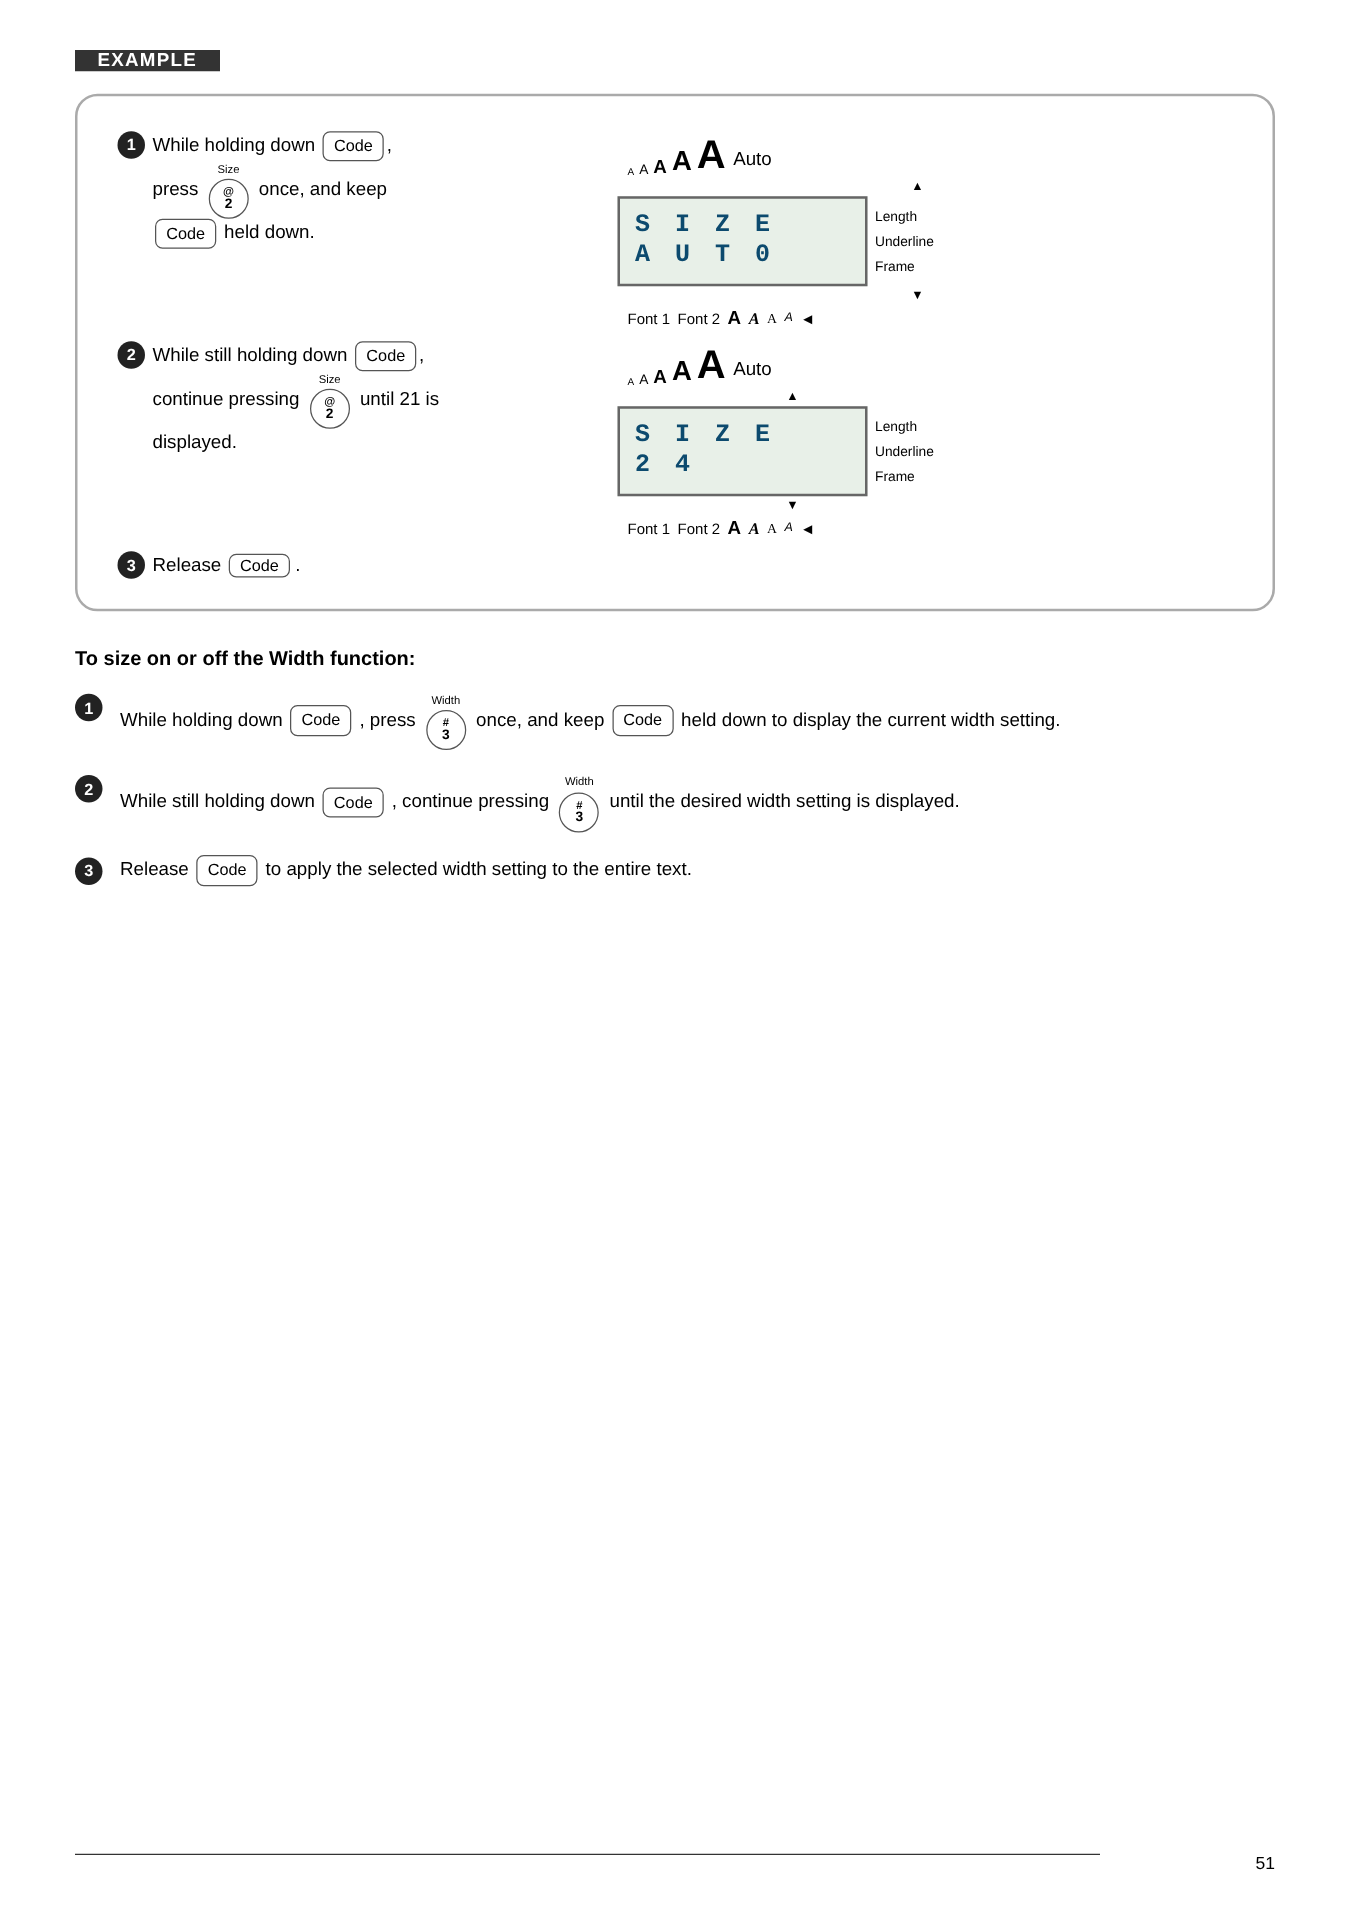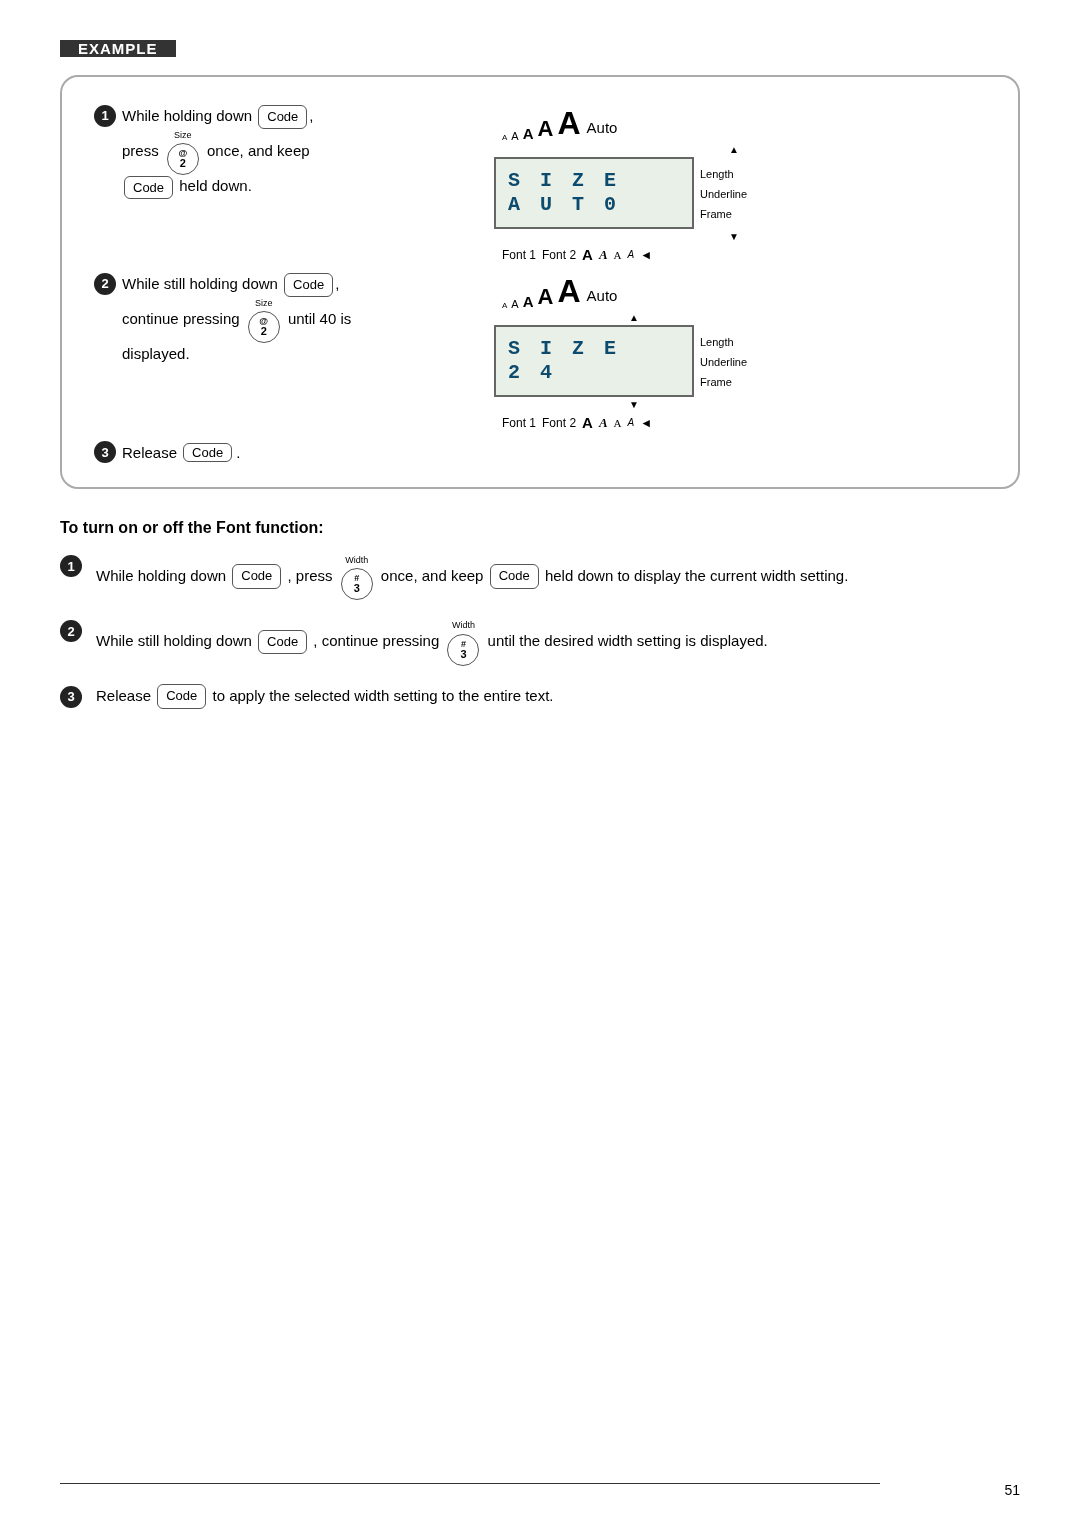--- a/index.html
+++ b/index.html
@@ -338,21 +338,21 @@
           <span>While still holding down</span>
           <span class="key-btn">Code</span><span>,</span><br>
           <span>continue pressing</span>
           <span class="key-with-label">
             <span class="key-lbl">Size</span>
             <span class="key-circle">
               <span class="key-top">@</span>
               <span class="key-bot">2</span>
             </span>
           </span>
-          <span>until 40 is</span><br>
+          <span>until 21 is</span><br>
           <span>displayed.</span>
         </span>
       </div>
     </div>
 
     <div class="step-right">
 
       <div class="a-sizes" style="margin-bottom:2px; padding-left:8px;">
         <span class="a-tiny">A</span>
         <span class="a-small">A</span>
@@ -392,21 +392,21 @@
   <div class="step3-row" style="margin-top:4px;">
     <span class="step-num">3</span>
     <span style="margin-right:4px;">Release</span>
     <span class="key-btn">Code</span>
     <span style="margin-left:2px;">.</span>
   </div>
 </div>
 
 
 <div>
-  <div class="section-title">To turn on or off the Font function:</div>
+  <div class="section-title">To size on or off the Width function:</div>
 
   <div class="step-block">
     <div class="step-block-num">
       <span class="step-num">1</span>
     </div>
     <div class="step-block-content">
       <span>While holding down</span>
       <span class="key-btn">Code</span>
       <span>, press</span>
       <span class="key-with-label" style="display:inline-flex;">

